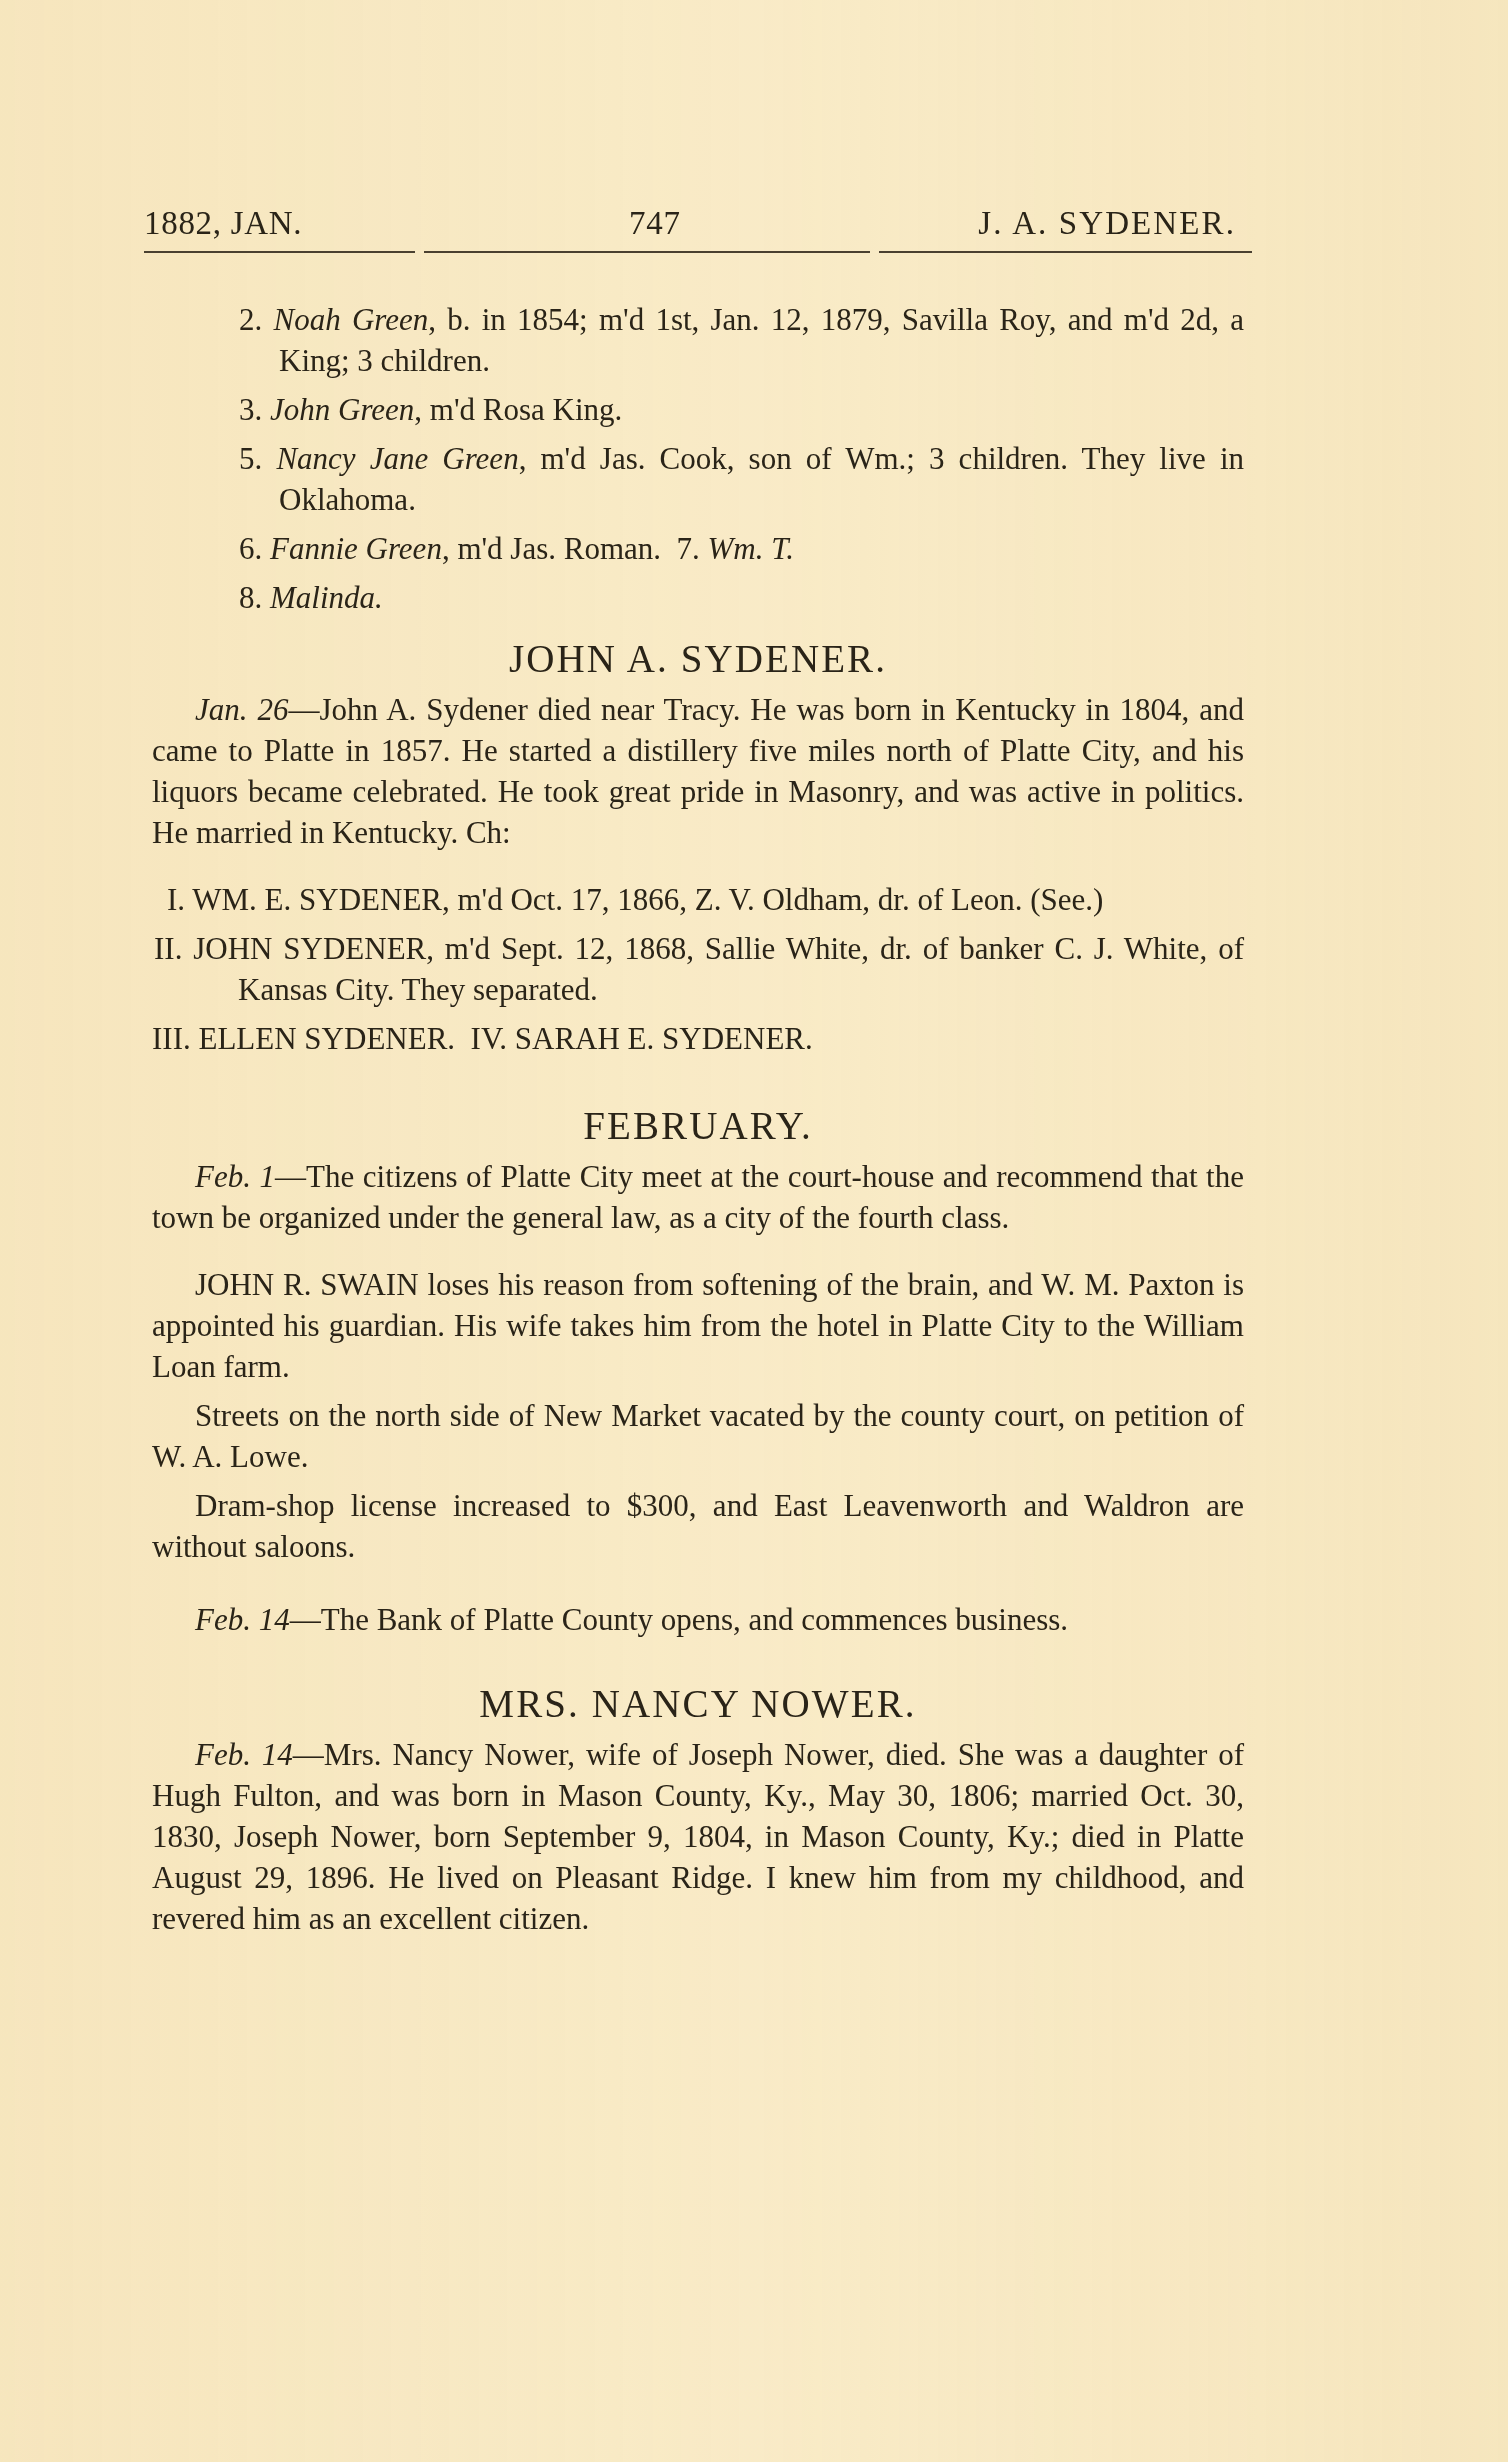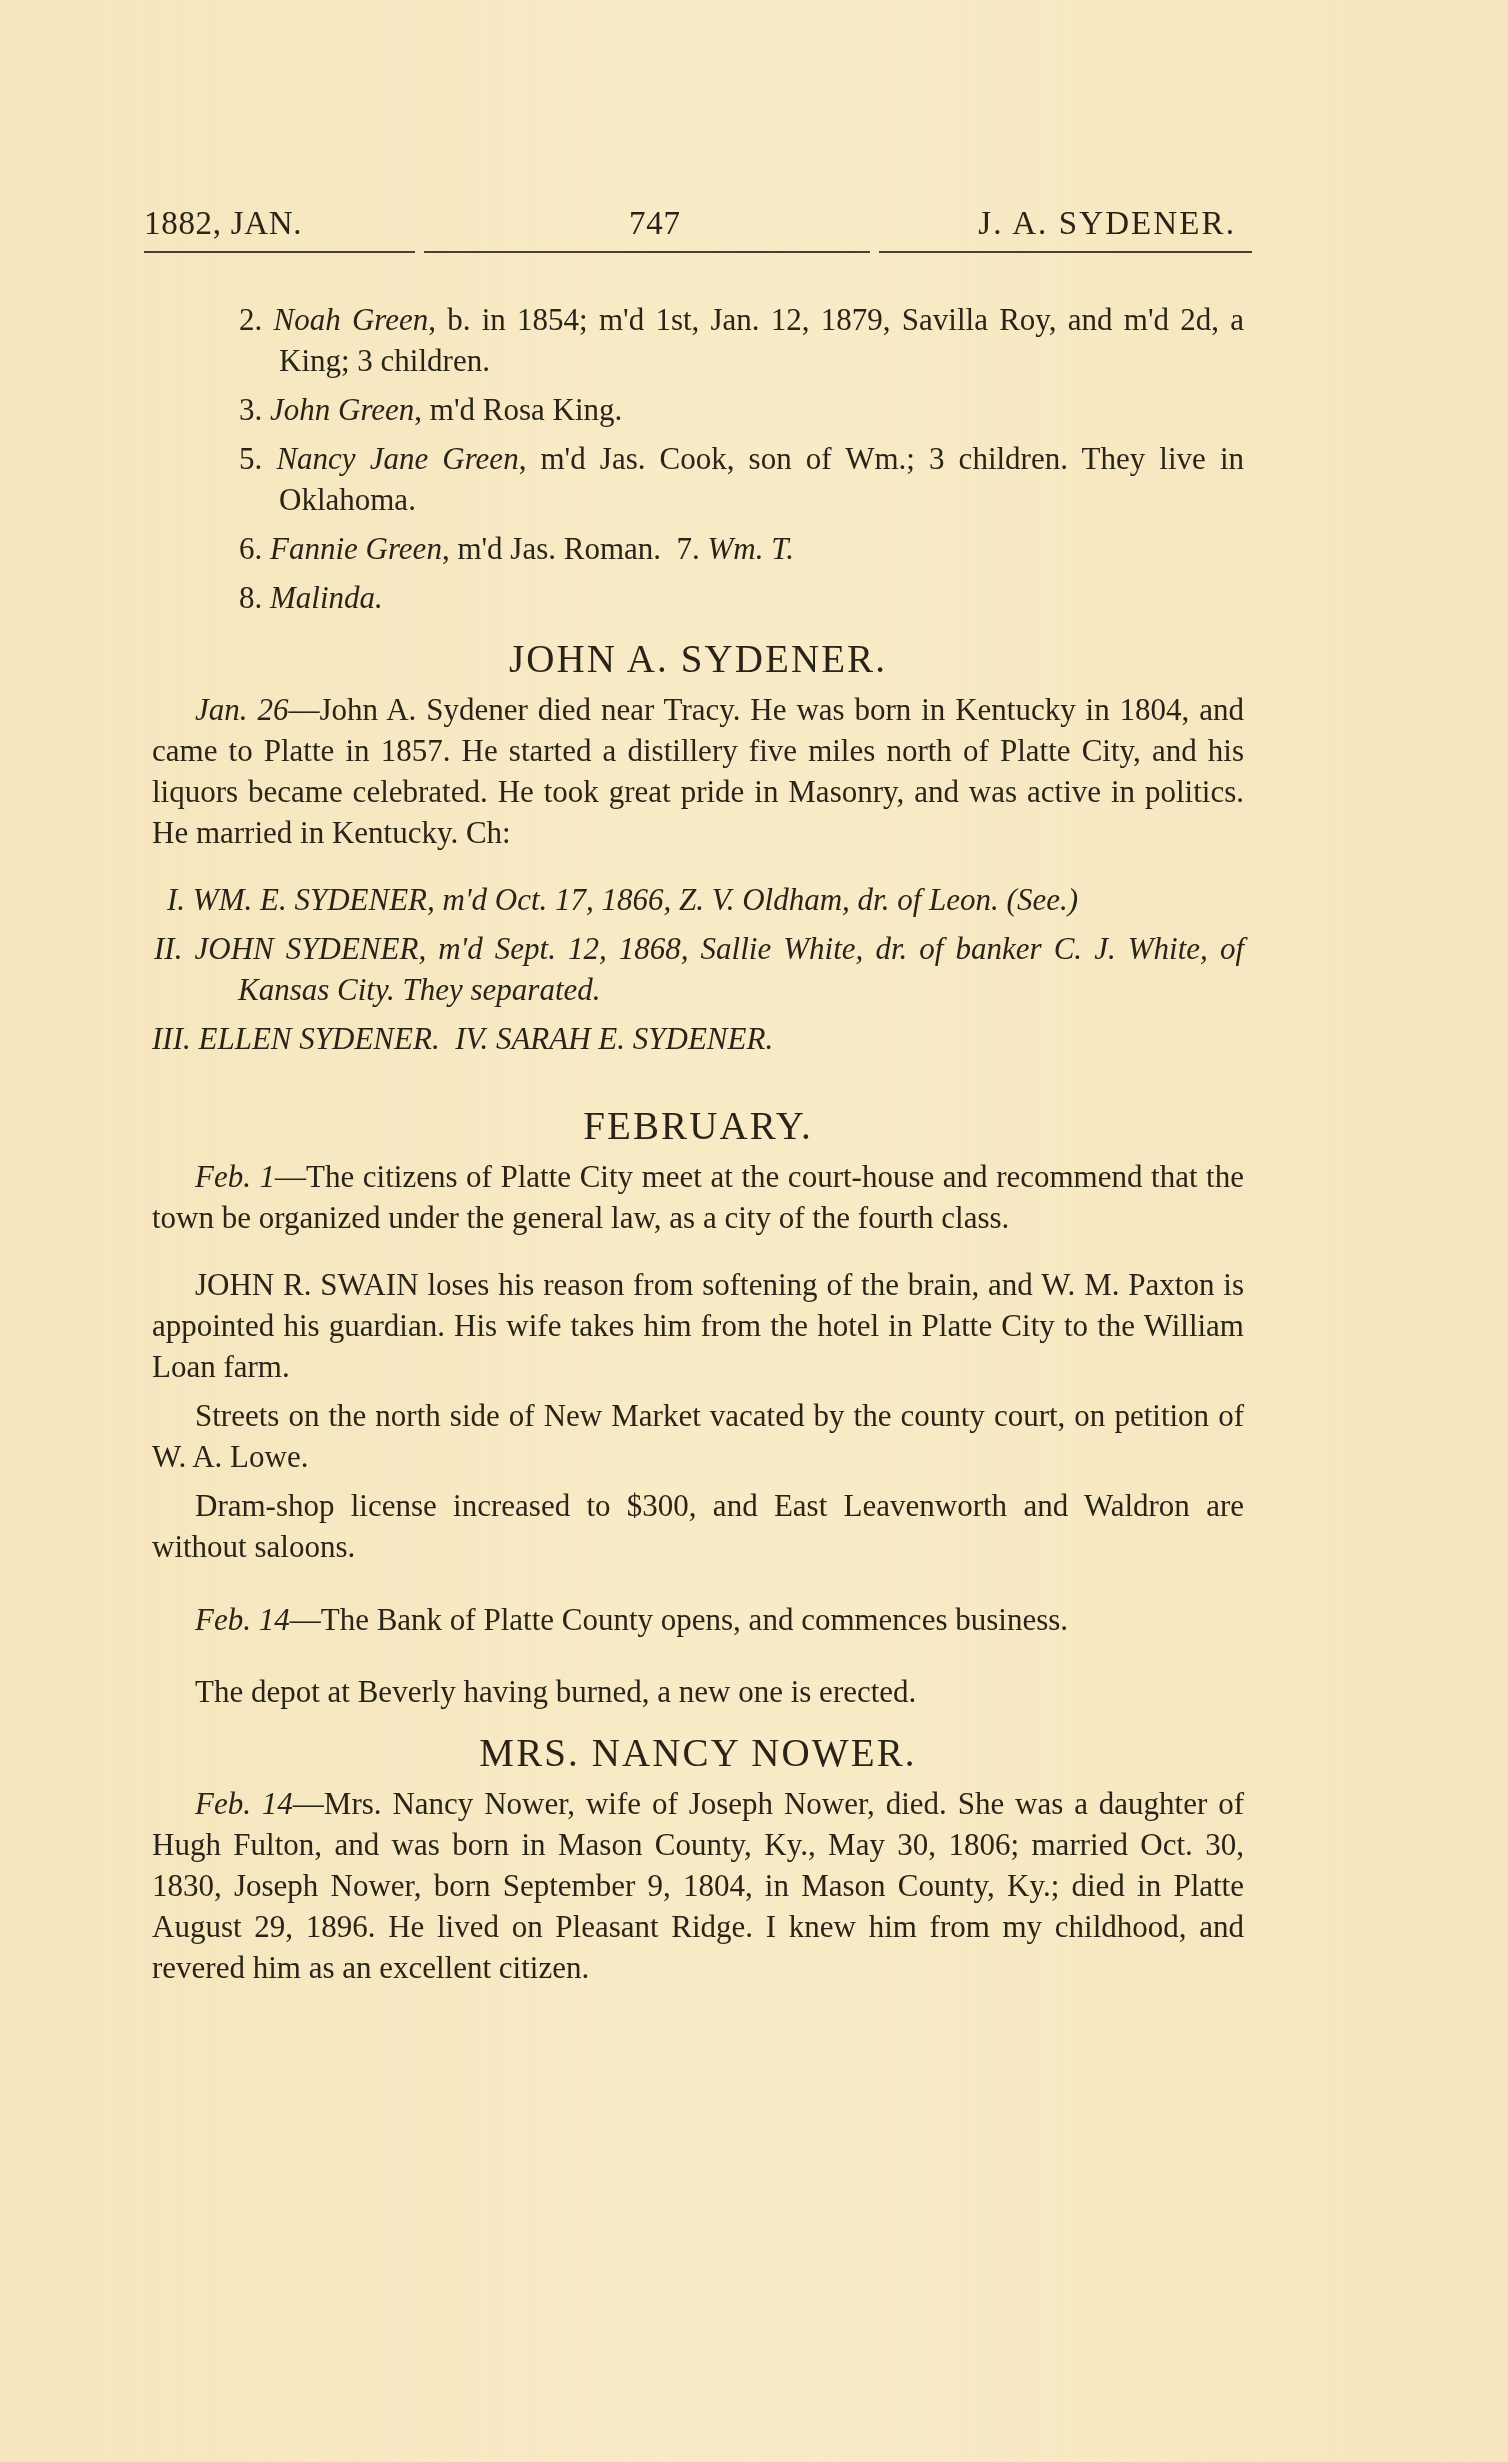--- a/index.html
+++ b/index.html
@@ -21,21 +21,21 @@
   .rh-center { left: 485px; }
   .rh-right { right: 16px; letter-spacing: 2.1px; }
   .rule { position: absolute; top: 251px; height: 2.1px; background: #4a4030; }
   .rule.a { left: 0; width: 271px; }
   .rule.b { left: 280px; width: 446px; }
   .rule.c { left: 735px; width: 373px; }
 
   .body { position: absolute; top: 291px; left: 0; width: 1108px; font-size: 31px; line-height: 41px; }
   .body p { margin: 8px; text-align: justify; text-align-last: left; }
   .list-item { padding-left: 127px; text-indent: -40px; }
-  .roman-item { padding-left: 86px; text-indent: -71px; font-style: italic; }
+  .roman-item { padding-left: 86px; text-indent: -71px; }
   .roman-item.ii { text-indent: -84px; }
   .roman-item.iii { padding-left: 86px; text-indent: -86px; }
   .para { text-indent: 43px; }
   .heading {
     text-align: center !important; text-align-last: center !important;
     font-size: 39px; letter-spacing: 2.1px; margin: 20px 0 10px 0 !important;
   }
   .heading.big { margin-top: 46px !important; }
   .gap { height: 15.7px; }
   .gap-s { height: 10px; }
@@ -81,19 +81,18 @@
 
     <p class="heading big">FEBRUARY.</p>
     <p class="para"><em>Feb. 1</em><span>—The citizens of Platte City meet at the court-house and recommend that the town be organized under the general law, as a city of the fourth class.</span></p>
     <div class="gap-s"></div>
     <p class="para">JOHN R. SWAIN loses his reason from softening of the brain, and W. M. Paxton is appointed his guardian. His wife takes him from the hotel in Platte City to the William Loan farm.</p>
     <p class="para">Streets on the north side of New Market vacated by the county court, on petition of W. A. Lowe.</p>
     <p class="para">Dram-shop license increased to $300, and East Leavenworth and Waldron are without saloons.</p>
     <div class="gap"></div>
     <p class="para"><em>Feb. 14</em><span>—The Bank of Platte County opens, and commences business.</span></p>
     <div class="gap"></div>
-    <p class="para">The depot at Beverly having burned, a new one is erected.</p>
 
     <p class="heading">MRS. NANCY NOWER.</p>
     <p class="para"><em>Feb. 14</em><span>—Mrs. Nancy Nower, wife of Joseph Nower, died. She was a daughter of Hugh Fulton, and was born in Mason County, Ky., May 30, 1806; married Oct. 30, 1830, Joseph Nower, born September 9, 1804, in Mason County, Ky.; died in Platte August 29, 1896. He lived on Pleasant Ridge. I knew him from my childhood, and revered him as an excellent citizen.</span></p>
   </div>
 </div>
 
 
 </body></html>

